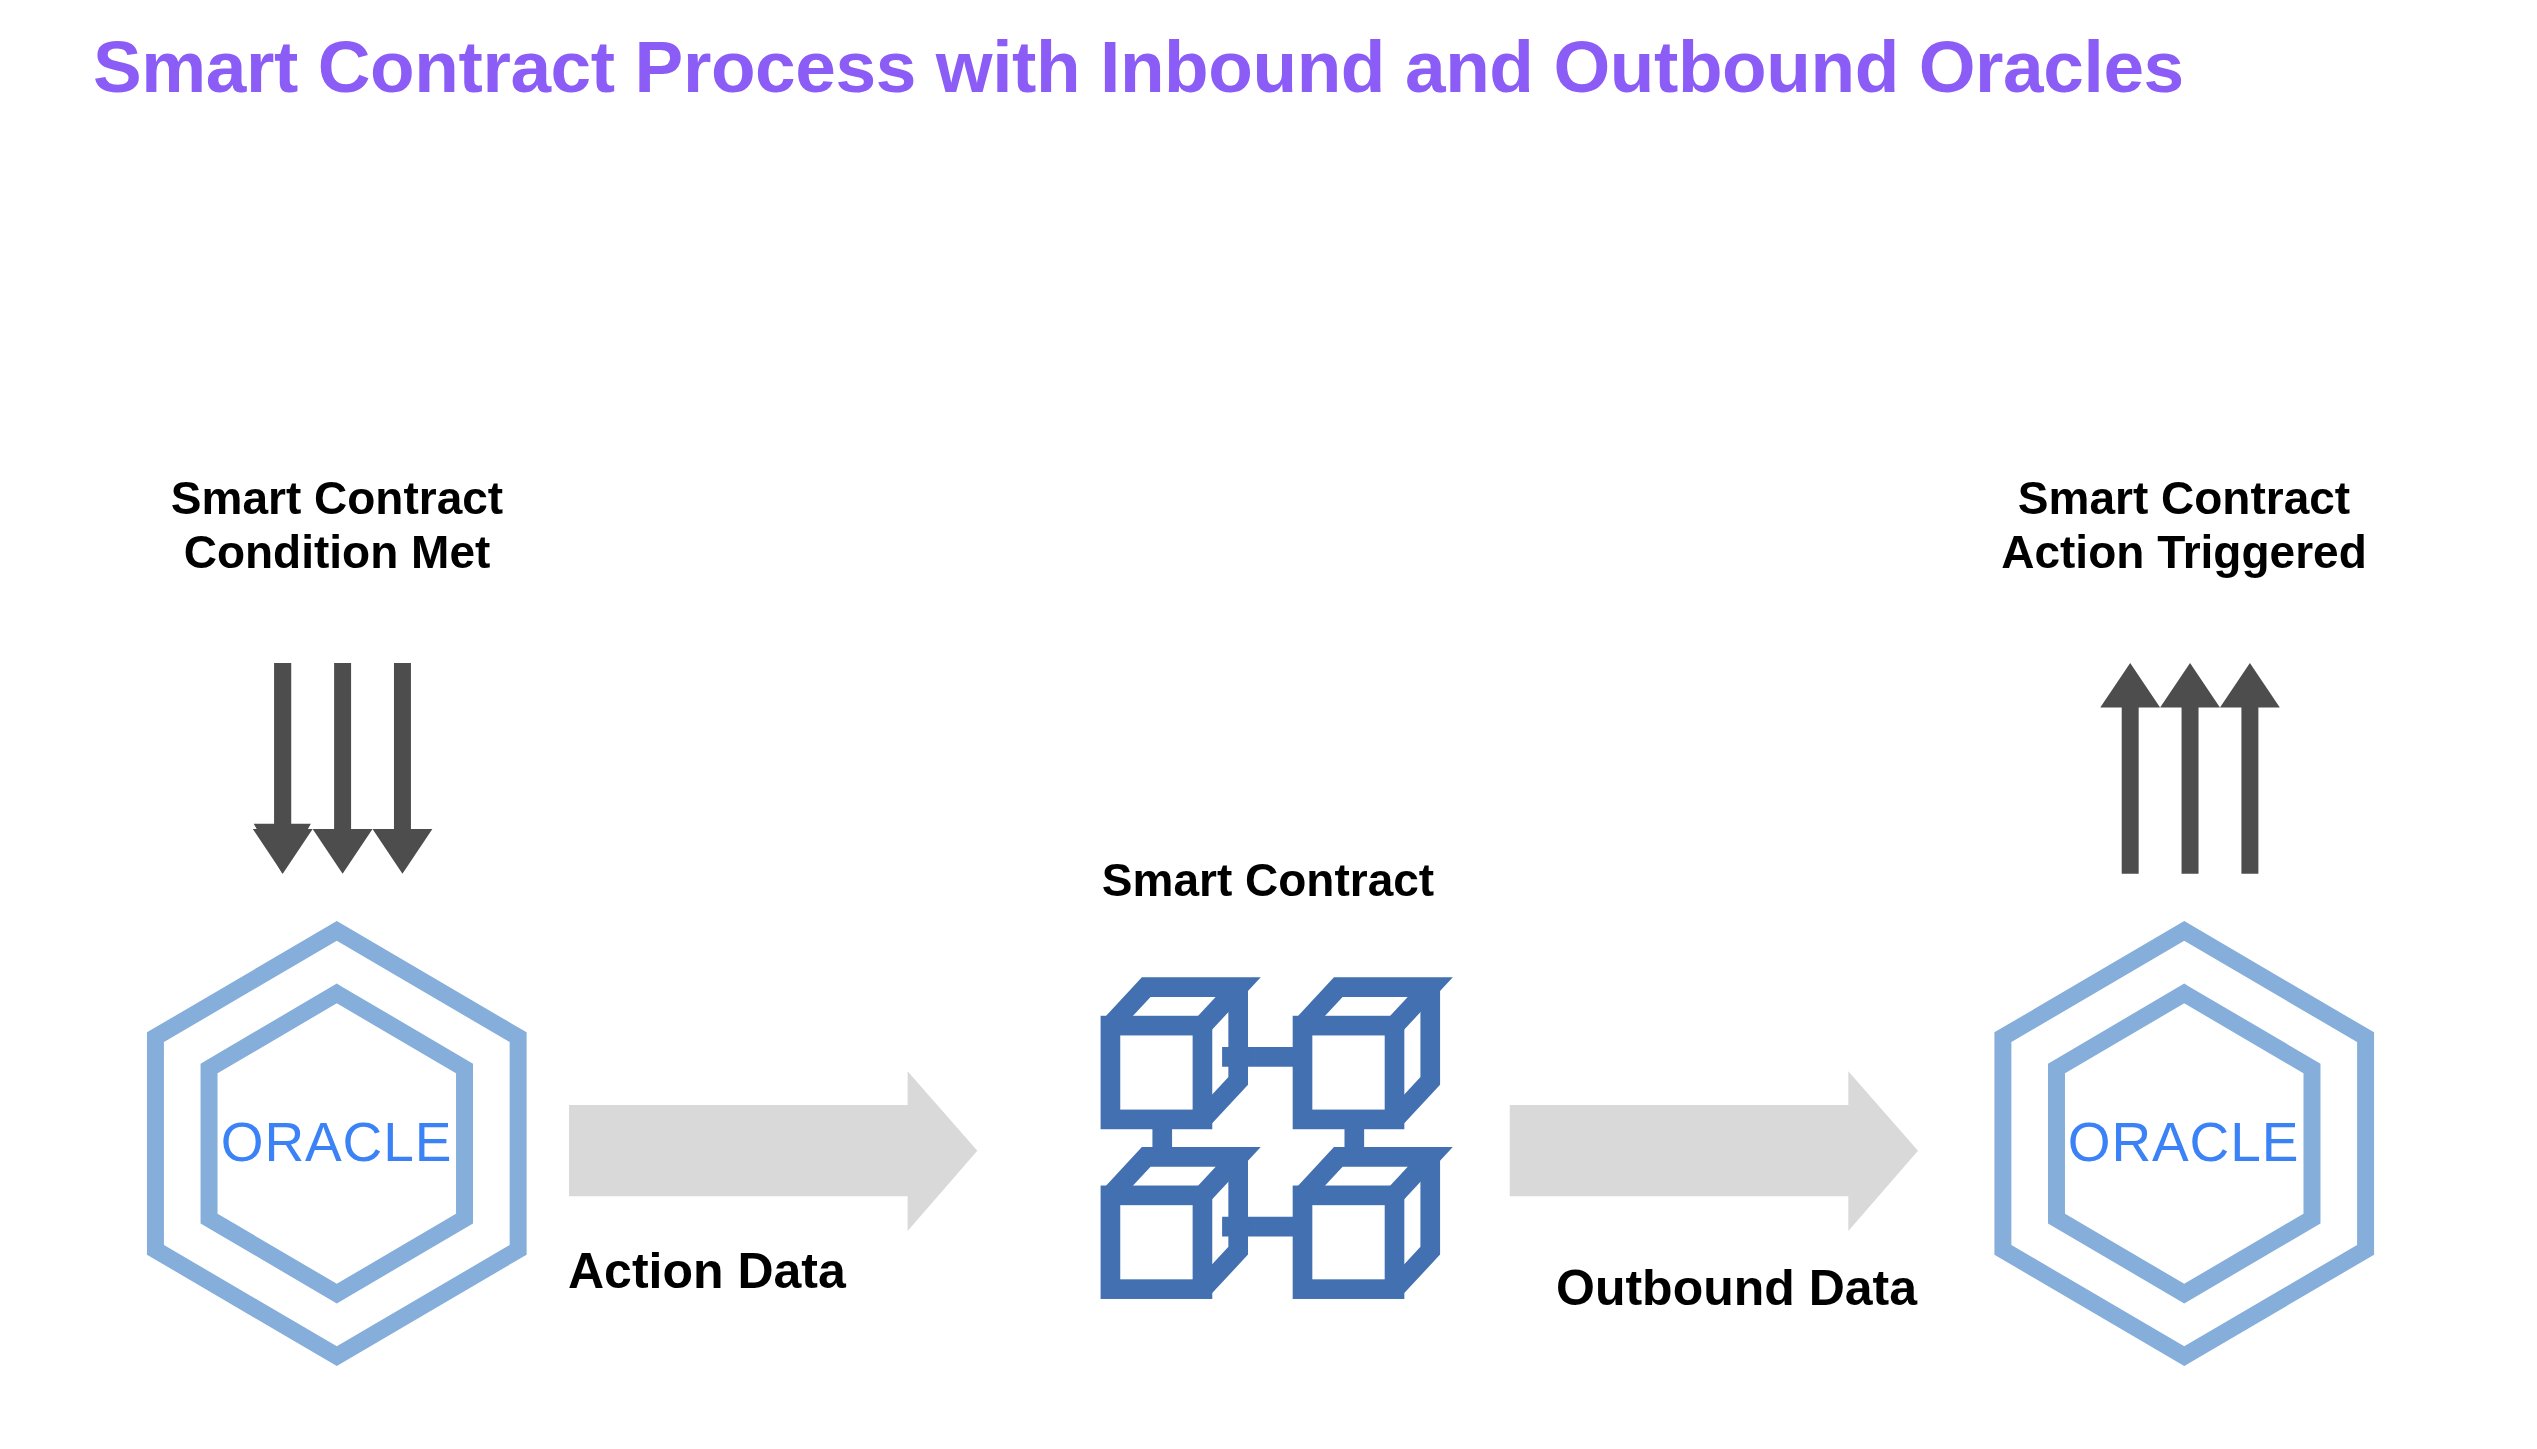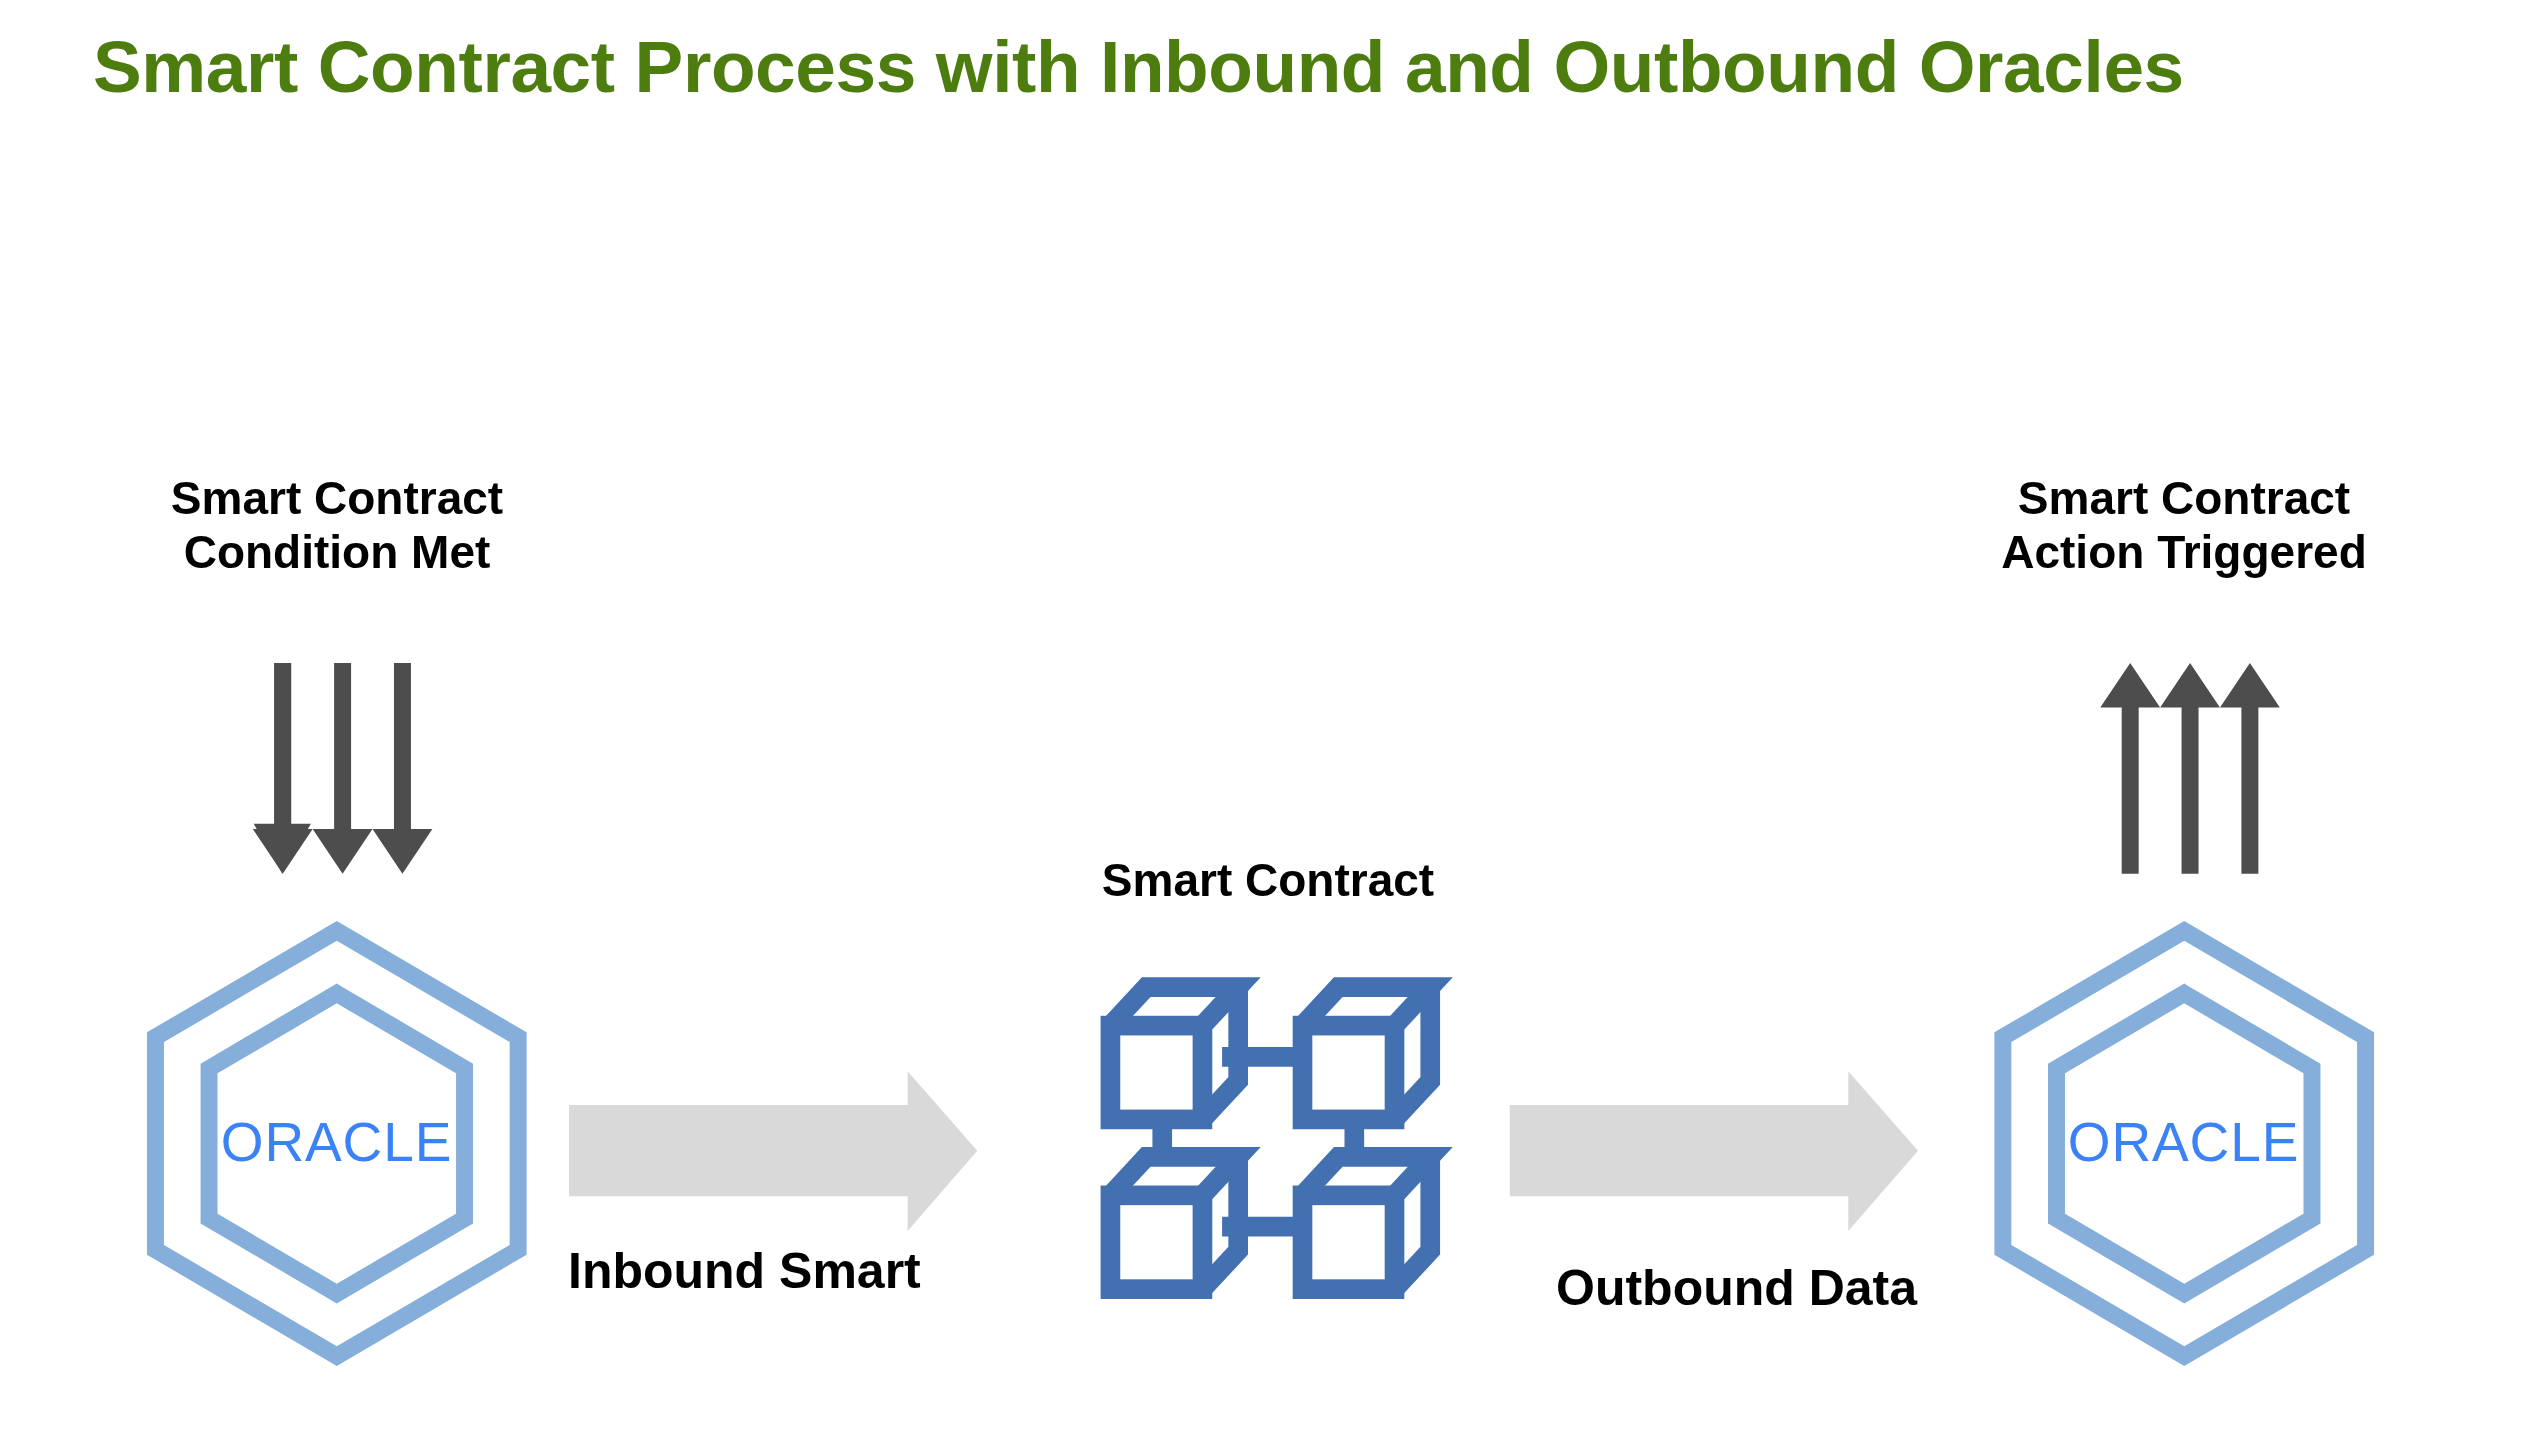--- a/index.html
+++ b/index.html
@@ -22,21 +22,21 @@
   
   .title {
     position: absolute;
     left: 93px;
     top: 27px;
     width: 2358px;
     font-family: "Liberation Sans Narrow", "Liberation Sans", sans-serif;
     font-size: 73px;
     font-weight: bold;
     letter-spacing: -0.4px;
-    color: #4d7c0f;
+    color: #8b5cf6;
     white-space: nowrap;
     line-height: 1.1;
   }
 
   
   .caption {
     position: absolute;
     text-align: center;
     font-family: "Liberation Sans Narrow", "Liberation Sans", sans-serif;
     font-size: 46px;
@@ -113,21 +113,21 @@
     <span class="line">Condition Met</span>
   </div>
 
   <div class="caption" id="caption-right">
     <span class="line">Smart Contract</span>
     <span class="line">Action Triggered</span>
   </div>
 
   <div class="center-label">Smart Contract</div>
 
-  <div class="flow-label" id="label-inbound">Inbound Smart</div>
+  <div class="flow-label" id="label-inbound">Action Data</div>
   <div class="flow-label" id="label-outbound">Outbound Data</div>
 
   <div class="hex-text" id="oracle-text-left">ORACLE</div>
   <div class="hex-text" id="oracle-text-right">ORACLE</div>
 
   <div class="layer">
   <svg width="2538" height="1450" viewBox="0 0 2841 1623" xmlns="http://www.w3.org/2000/svg">
 
     <g fill="#4D4D4D">
 

